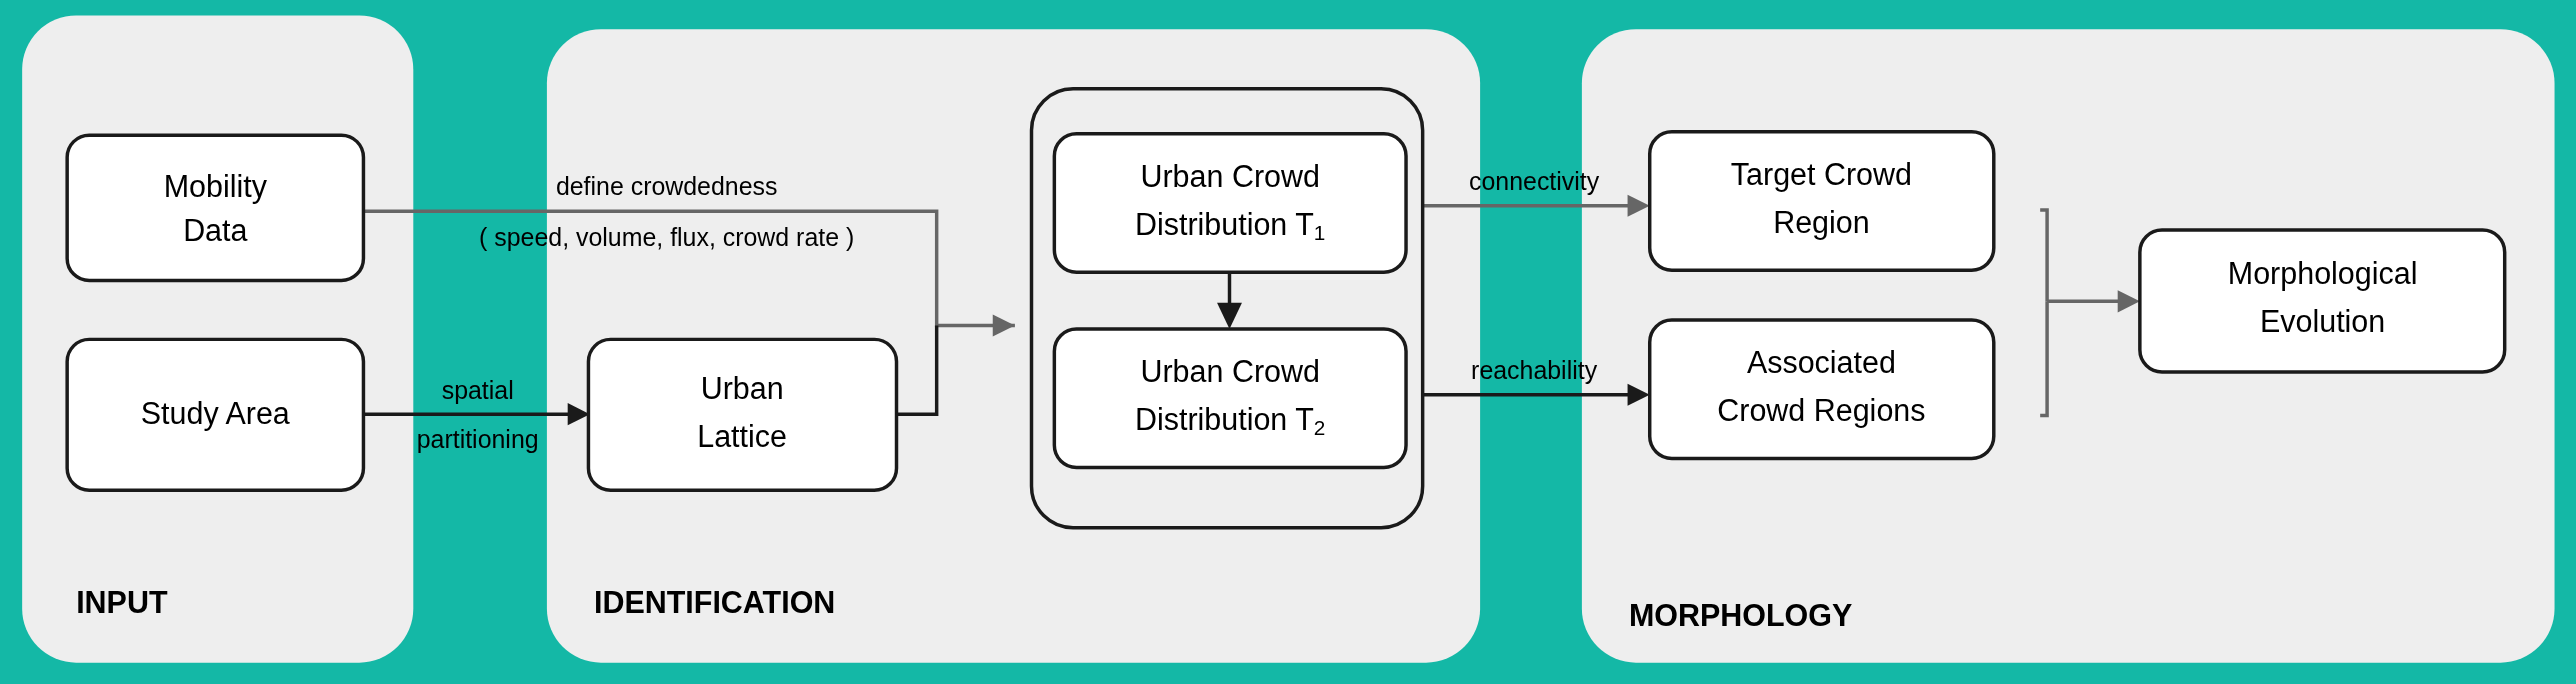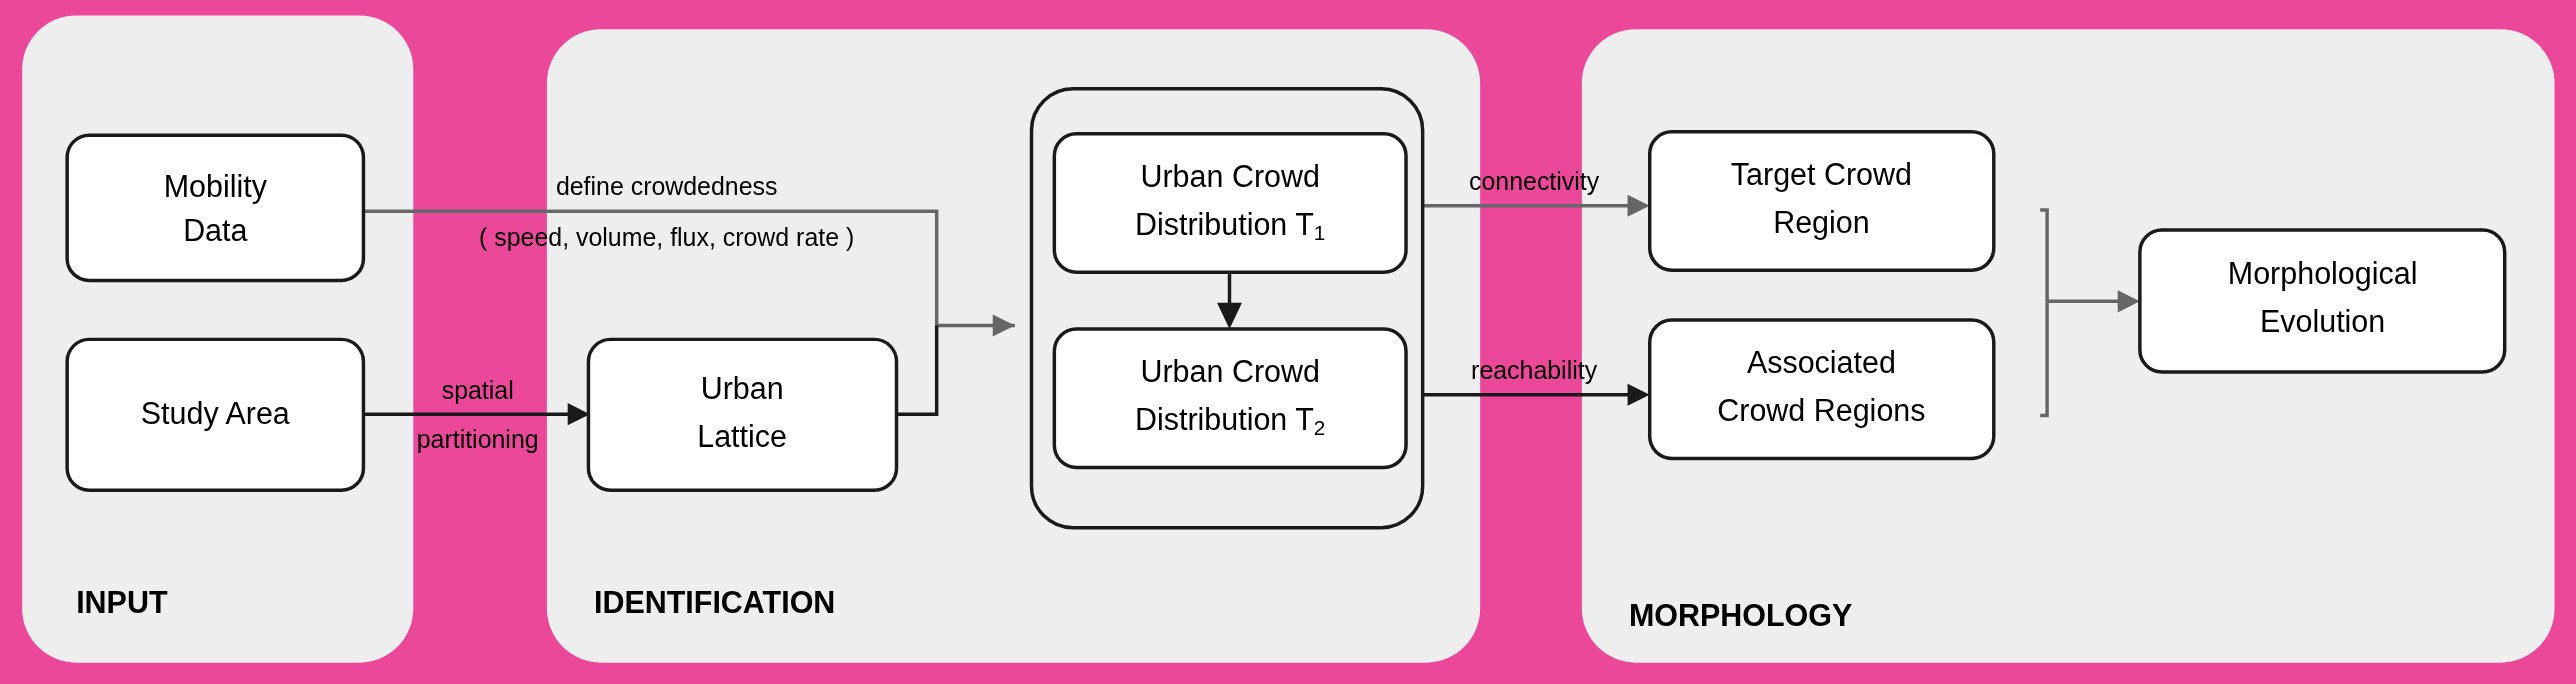--- a/index.html
+++ b/index.html
@@ -10,21 +10,21 @@
   body {
     width: 2576px;
     height: 685px;
     font-family: "Liberation Sans", sans-serif;
     overflow: hidden;
   }
   #diagram-root {
     position: relative;
     width: 2576px;
     height: 685px;
-    background: #ec4899;
+    background: #14b8a6;
   }
   svg.diagram {
     display: block;
     width: 2576px;
     height: 685px;
   }
   .panel-bg {
     fill: #eeeeee;
   }
   .node-box {

